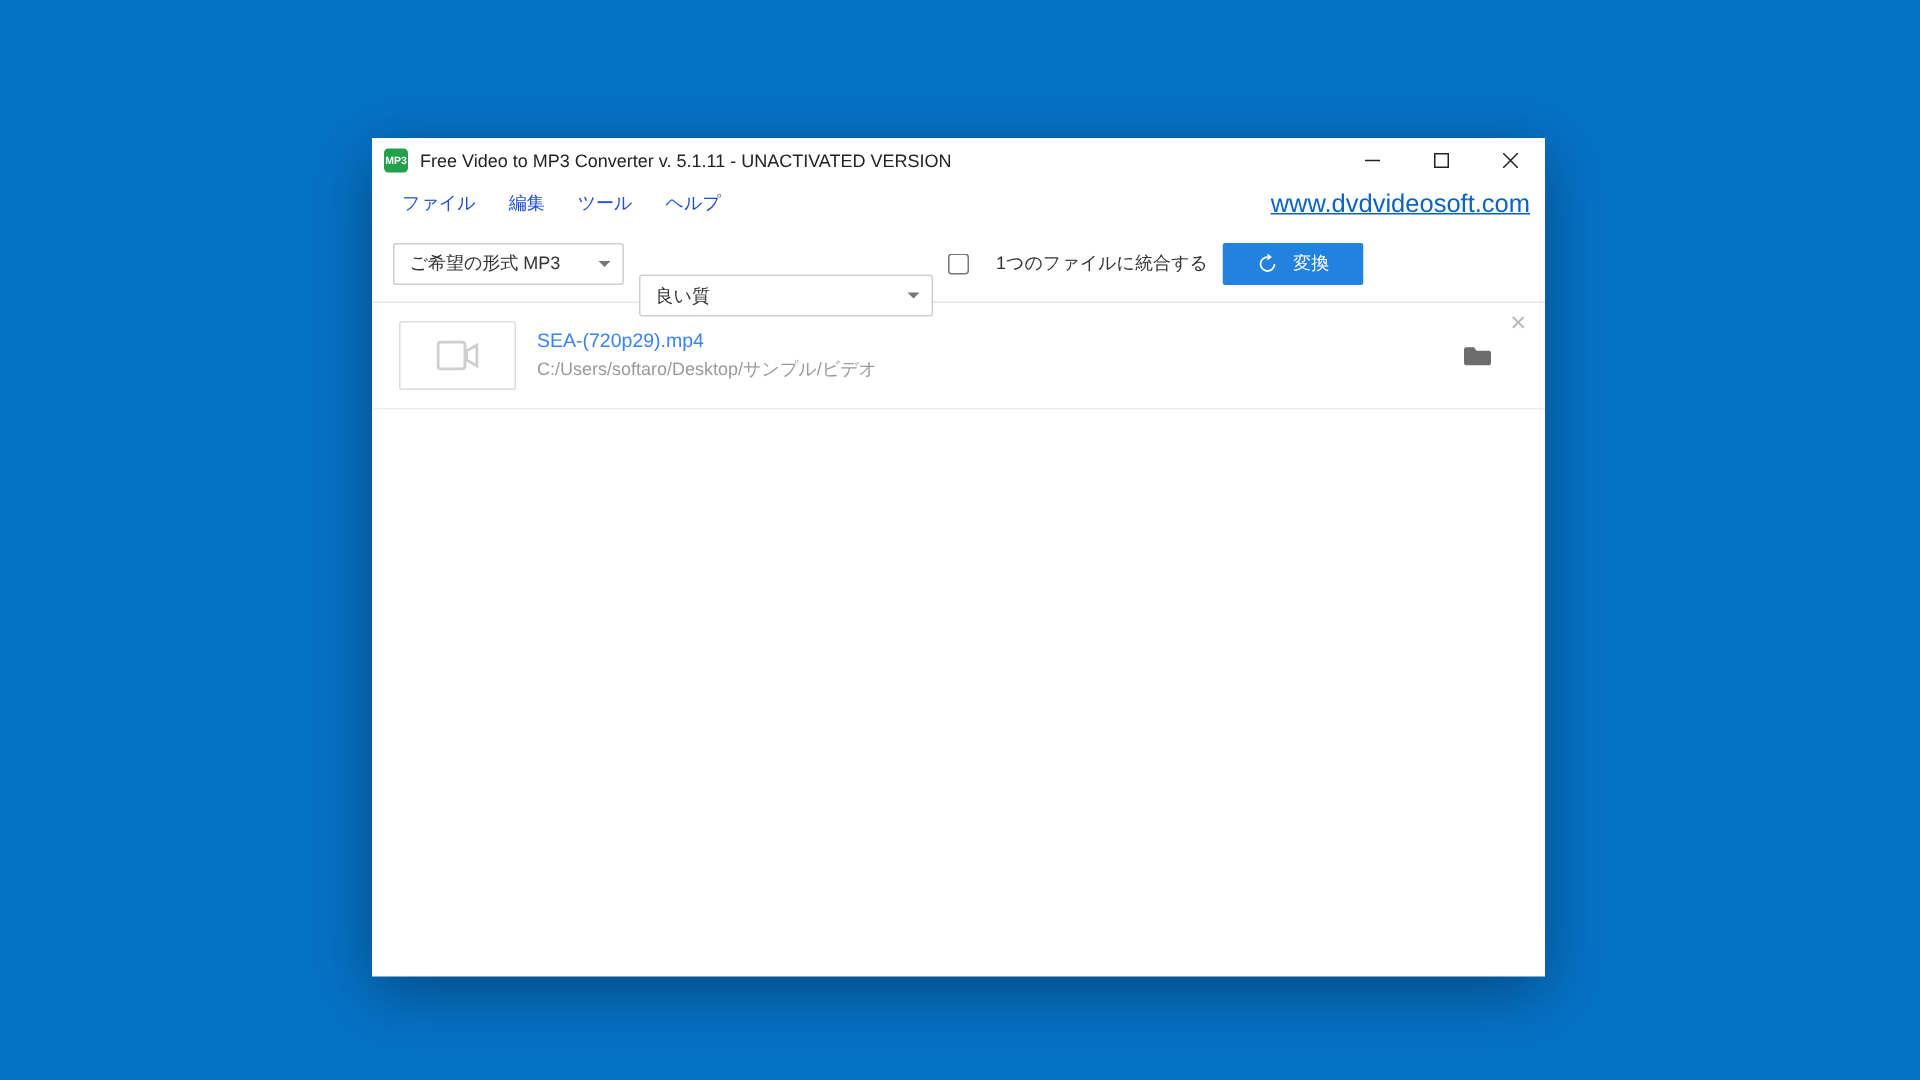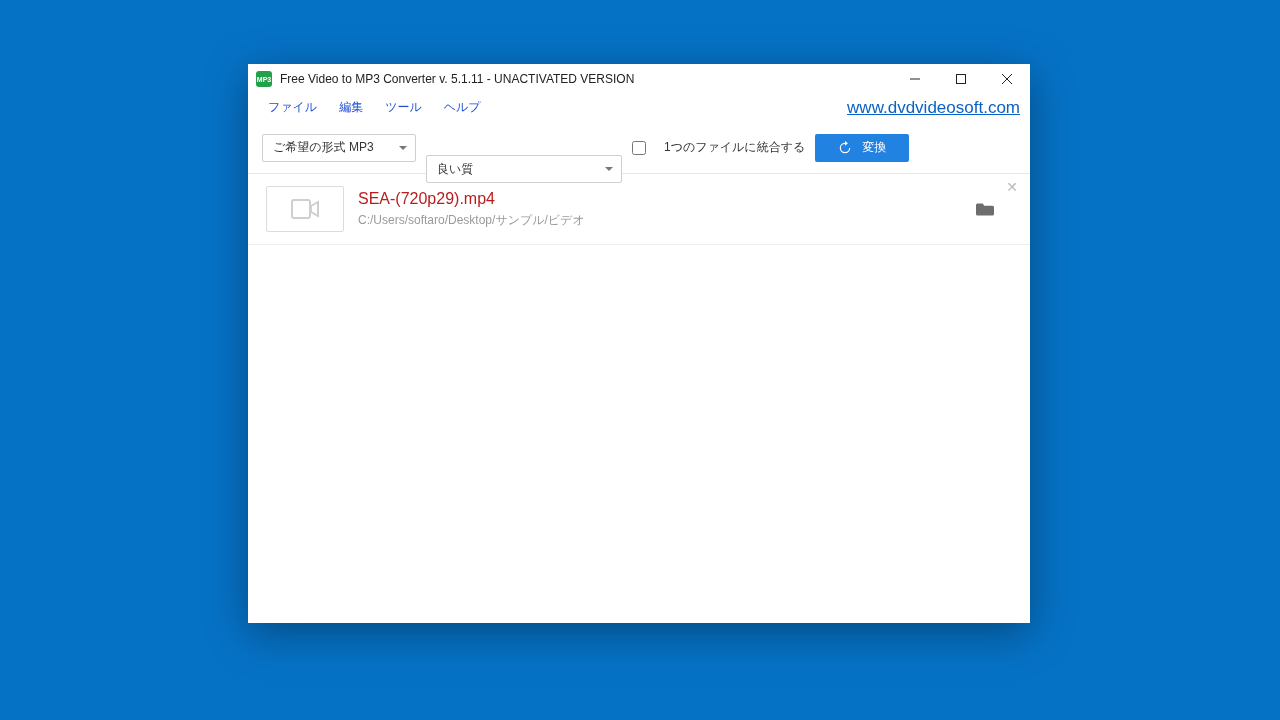--- a/index.html
+++ b/index.html
@@ -1,19 +1,19 @@
 <!DOCTYPE html>
 <html><head>
 <meta charset="utf-8">
 <style>
   * { box-sizing: border-box; margin: 0; padding: 0; font-family: "Segoe UI", "Meiryo UI", "Yu Gothic UI", sans-serif; }
   body { width: 1280px; height: 720px; background: #0672c6; overflow: hidden; position: relative; }
   .window {
     position: absolute;
-    left: 248px; top: 64px;
+    left: 248px; top: 92px;
     width: 782px; height: 559px;
     background: #ffffff;
     box-shadow: 0 10px 40px rgba(0,0,0,0.35);
     display: flex; flex-direction: column;
   }
   .titlebar {
     height: 30px;
     display: flex; align-items: center;
     padding-left: 8px;
     background: #ffffff;
@@ -83,21 +83,21 @@
     display:flex; align-items:center;
     padding:12px 18px; border-bottom:1px solid #eee;
     position:relative;
   }
   .filerow .thumb {
     width:78px; height:46px; border:1px solid #dcdcdc; border-radius:2px;
     display:flex; align-items:center; justify-content:center; margin-right:14px;
     color:#cfcfcf;
   }
   .filerow .info { display:flex; flex-direction:column; gap:4px; flex:1; }
-  .filerow .filename { font-size:16px; color:#b91c1c; }
+  .filerow .filename { font-size:13px; color:#3b82f6; }
   .filerow .filepath { font-size:12px; color:#9a9a9a; }
   .filerow .folder { color:#6d6d6d; margin:0 18px; }
   .filerow .remove {
     position:absolute; top:6px; right:12px;
     font-size:14px; color:#bbb; line-height:1;
   }
   svg { display:block; }
 </style>
 </head>
 <body>

